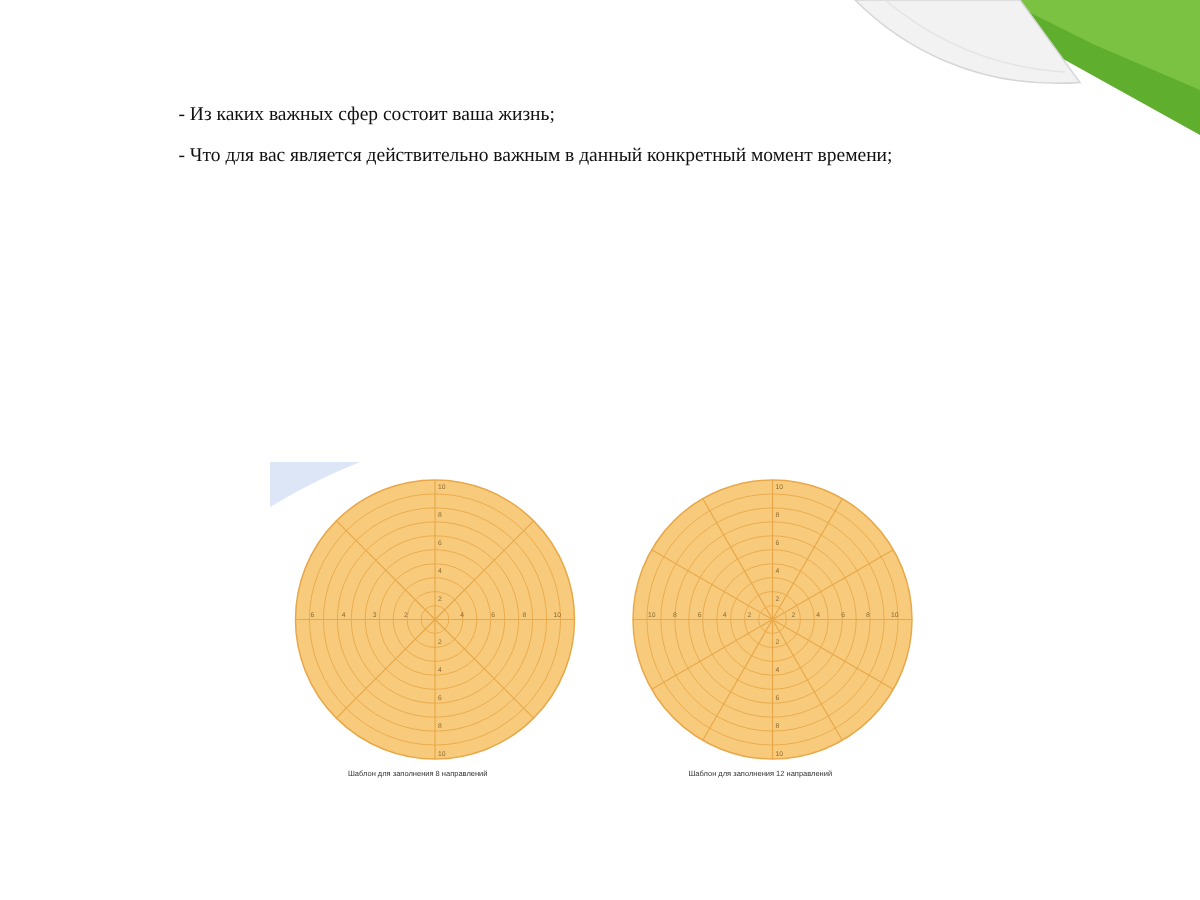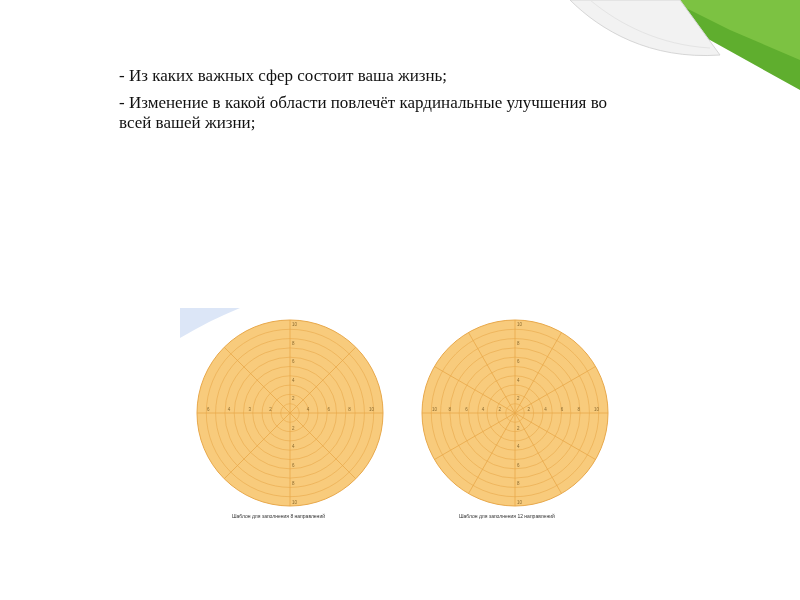--- a/index.html
+++ b/index.html
@@ -1,18 +1,18 @@
 <!DOCTYPE html>
 <html><head>
 <meta charset="utf-8">
 <style>
   html, body { margin: 0; padding: 0; }
   body { width: 800px; height: 600px; background: #ffffff; position: relative; overflow: hidden; font-family: "Liberation Serif", serif; }
   .corner { position: absolute; right: 0; top: 0; width: 240px; height: 120px; }
-  .bullets { position: absolute; left: 119px; top: 66px; width: 500px; color: #111; font-size: 17px; line-height: 20px; }
+  .bullets { position: absolute; left: 119px; top: 66px; width: 500px; color: #111; font-size: 13px; line-height: 20px; }
   .bullet { margin: 0 0 7px 0; }
   .blue-shape { position: absolute; left: 180px; top: 308px; width: 60px; height: 30px; }
   .wheel { position: absolute; top: 318px; width: 190px; height: 190px; }
   .wheel-a { left: 195px; }
   .wheel-b { left: 420px; }
   .caption { position: absolute; top: 513px; font-family: "Liberation Sans", sans-serif; font-size: 5px; color: #333; white-space: nowrap; }
   .cap-a { left: 232px; }
   .cap-b { left: 459px; }
 </style>
 </head>
@@ -20,21 +20,21 @@
 
 <svg class="corner" viewBox="0 0 240 120">
   <polygon points="60,0 240,0 240,90 150,40" fill="#5FAE2E"></polygon>
   <polygon points="110,0 240,0 240,60 170,30" fill="#7CC242"></polygon>
   <path d="M10,0 C40,30 90,60 160,55 L120,0 Z" fill="#F2F2F2" stroke="#D6D6D6" stroke-width="1"></path>
   <path d="M30,0 C60,25 100,45 150,48" fill="none" stroke="#E4E4E4" stroke-width="1"></path>
 </svg>
 
 <div class="bullets">
   <div class="bullet">- Из каких важных сфер состоит ваша жизнь;</div>
-  <div class="bullet">- Изменение  в какой области повлечёт кардинальные  улучшения во всей вашей жизни;</div>
+  <div class="bullet">- Что для вас является действительно  важным в данный конкретный  момент времени;</div>
 </div>
 
 <svg class="blue-shape" viewBox="0 0 60 30">
   <path d="M0,0 L60,0 C40,8 20,18 0,30 Z" fill="#DCE6F7"></path>
 </svg>
 
 <svg class="wheel wheel-a" id="wheel-a" viewBox="0 0 190 190">
     <circle cx="95" cy="95" r="93" fill="#F8CB7C" stroke="#E8A84A" stroke-width="1"></circle>
     <circle cx="95" cy="95" r="9.3" fill="none" stroke="#E8A84A" stroke-width="0.6"></circle>
     <circle cx="95" cy="95" r="18.6" fill="none" stroke="#E8A84A" stroke-width="0.6"></circle>

